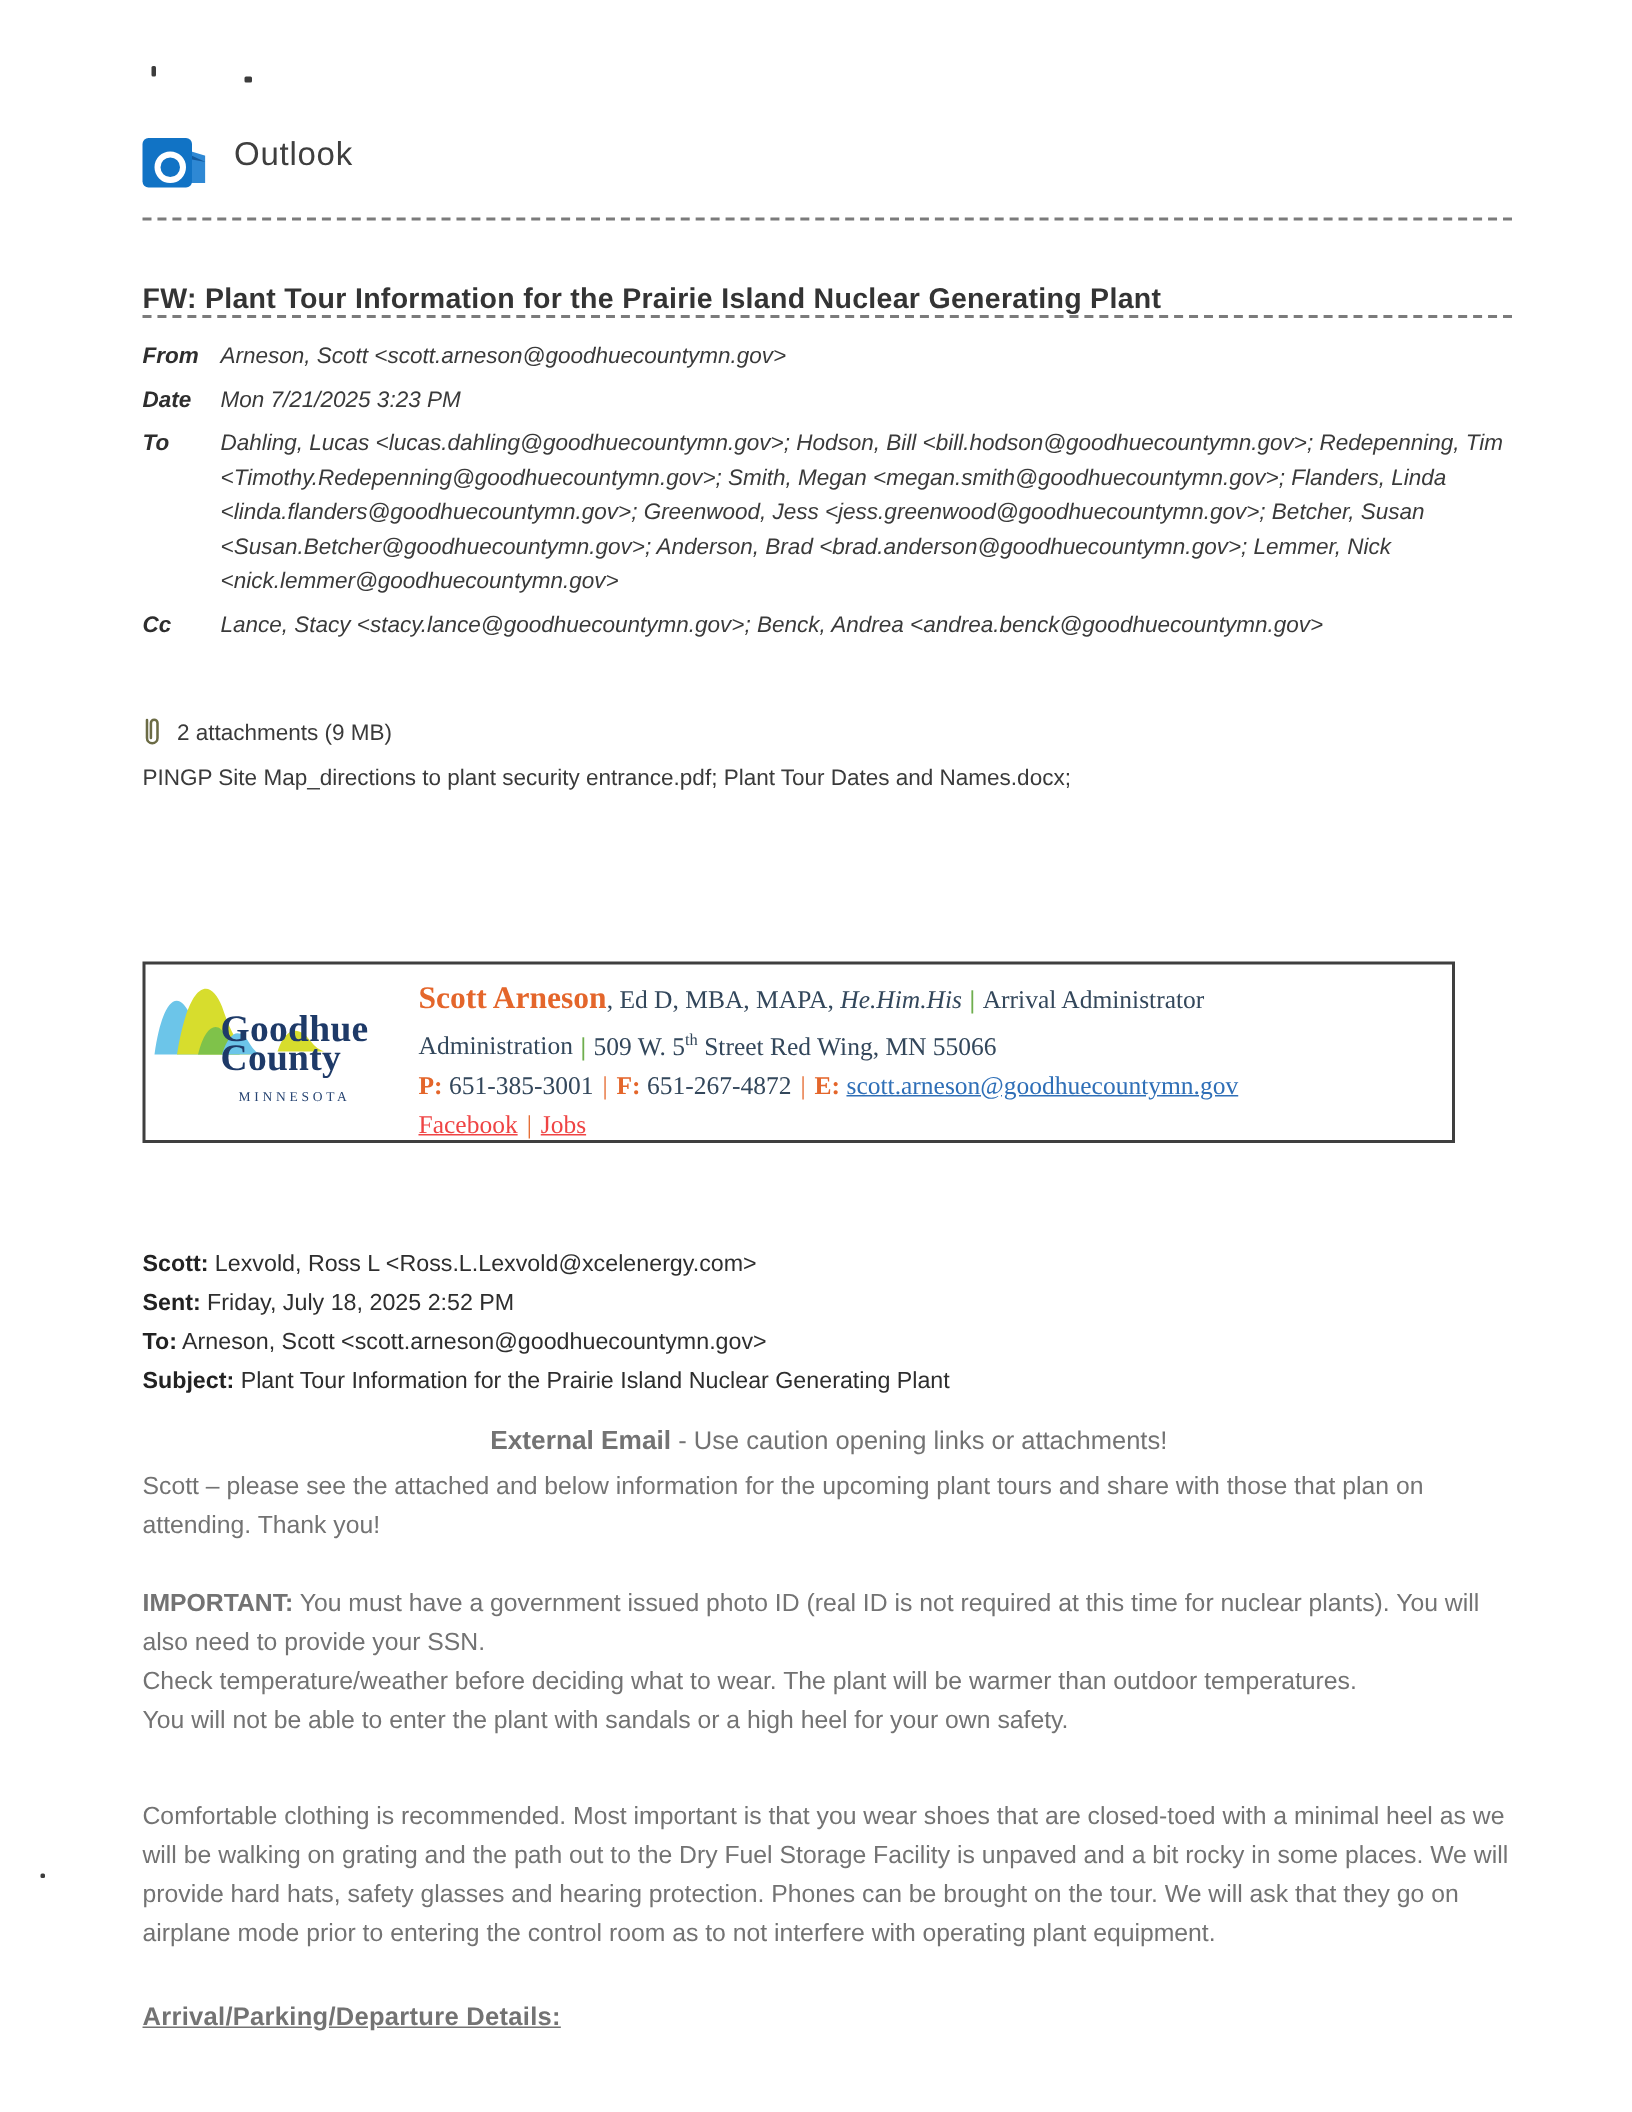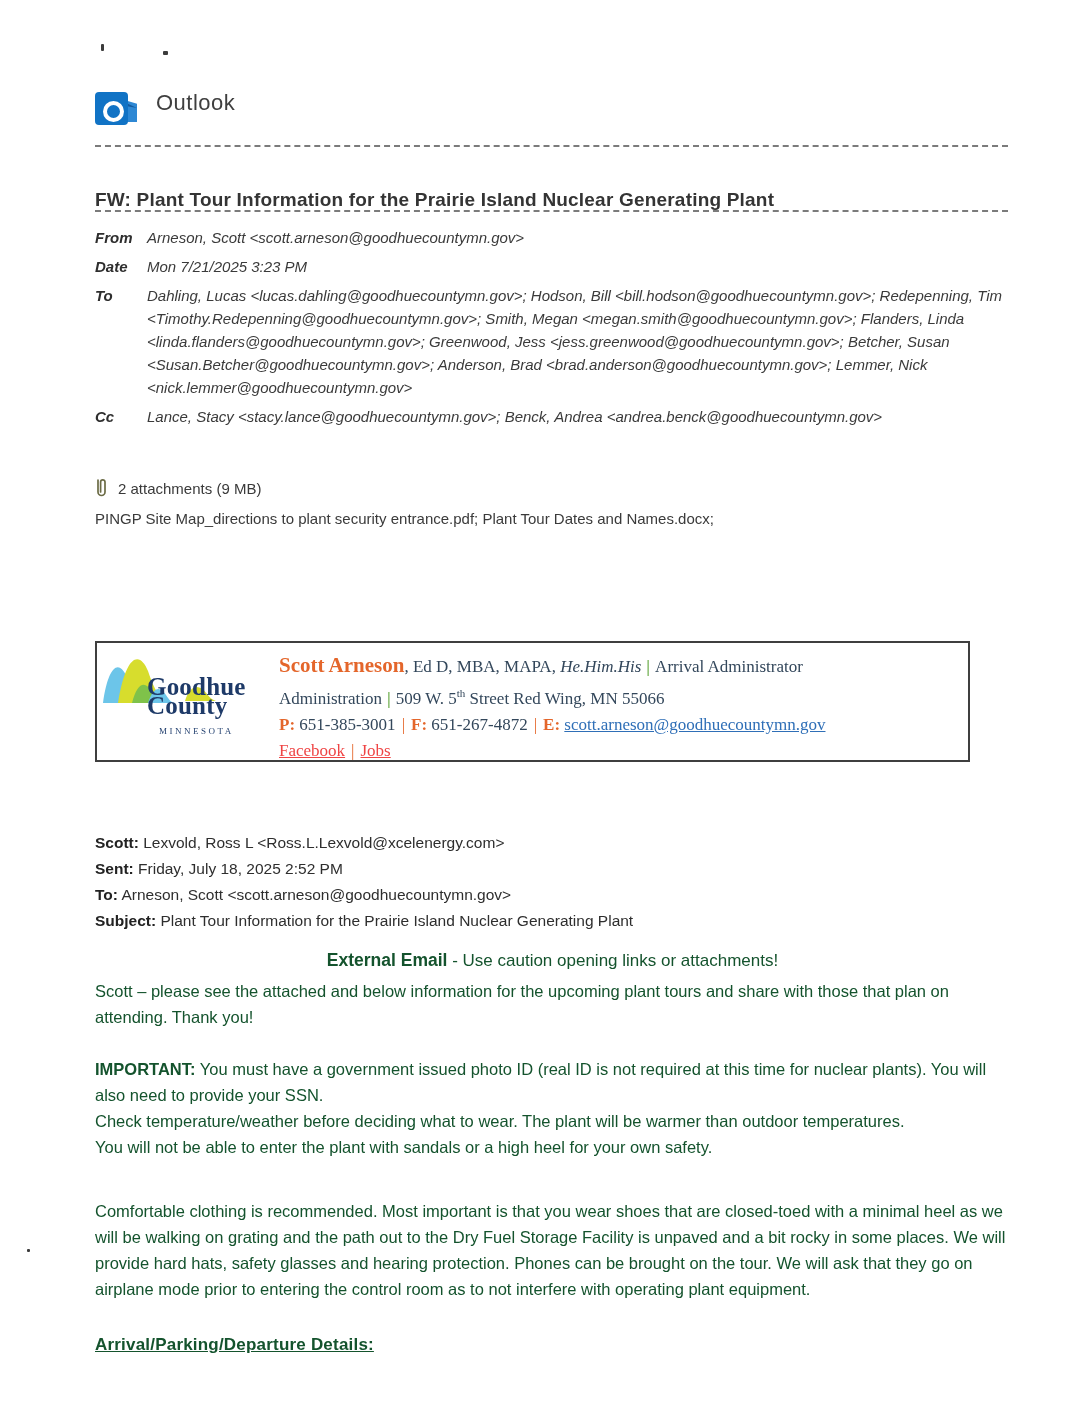--- a/index.html
+++ b/index.html
@@ -50,21 +50,21 @@
   .sig-lbl{color:#e4662b;font-weight:bold;}
   .sig-link{color:#2f6fb7;text-decoration:underline;cursor:pointer;}
   .o-link{color:#ef4444;text-decoration:underline;cursor:pointer;}
   sup{font-size:11px;}
 
   
   .orig-header{position:absolute;left:95px;top:830px;font-size:15.5px;line-height:26px;color:#2e2e2e;}
   .orig-header b{color:#222;}
 
   
-  .body-text{position:absolute;left:95px;top:947px;width:915px;font-size:16.5px;line-height:26px;color:#14532d;}
+  .body-text{position:absolute;left:95px;top:947px;width:915px;font-size:16.5px;line-height:26px;color:#737373;}
   .external{text-align:center;font-size:17px;margin-bottom:4px;}
   .external b{font-size:17.5px;}
   .para{margin:0 0 26px 0;}
   .para-tight{margin:0 0 38px 0;}
   .bold-lead{font-weight:bold;}
   .section-heading{font-size:17px;font-weight:bold;text-decoration:underline;letter-spacing:.2px;}
 </style>
 </head>
 <body>
 

